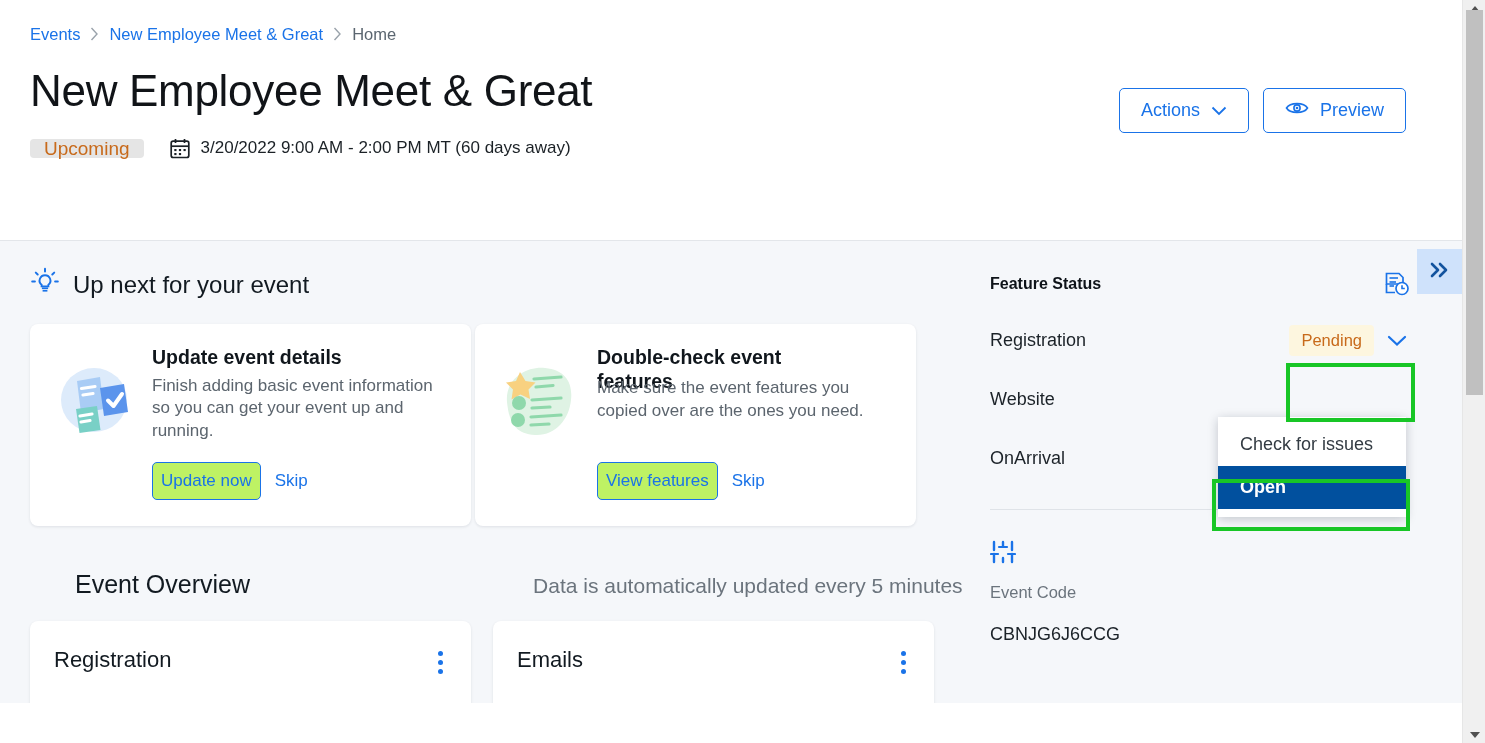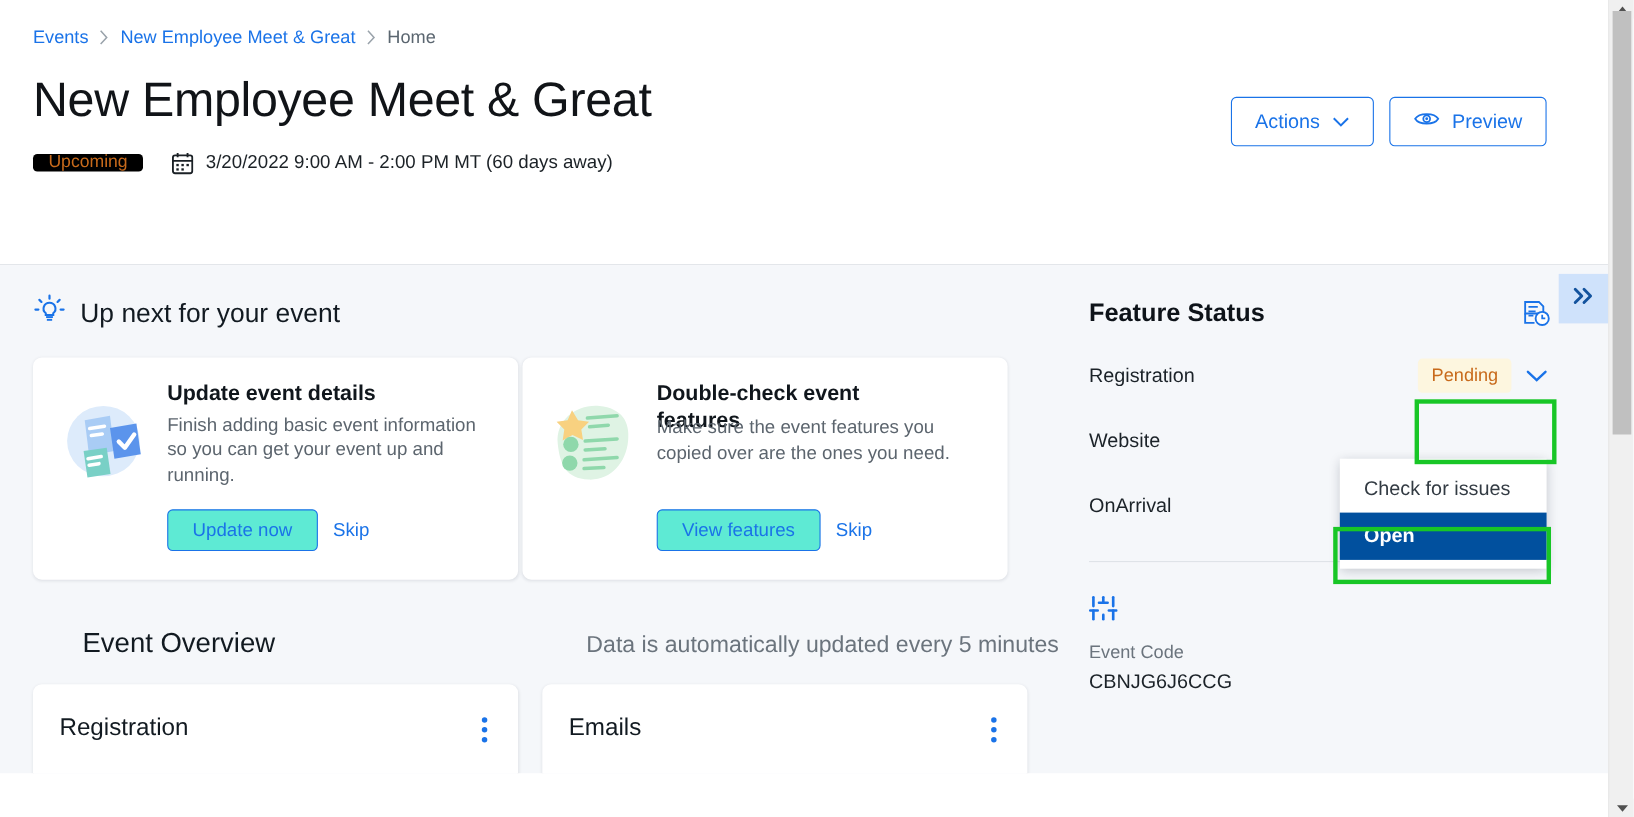--- a/index.html
+++ b/index.html
@@ -51,21 +51,21 @@
   }
   .bc-sep svg { display: block; }
 
   .page-title {
     margin-top: 24px; font-size: 44px; font-weight: 400;
     color: #111418; letter-spacing: -0.3px; line-height: 1.1;
   }
 
   .meta-row { display: flex; align-items: center; margin-top: 23px; }
   .badge-upcoming {
-    background: #000000; color: #c86a1b; font-size: 16px;
+    background: #e5e5e5; color: #c86a1b; font-size: 19px;
     padding: 0 14px; border-radius: 4px; line-height: 1;
   }
   .meta-date {
     display: flex; align-items: center; margin-left: 26px;
     font-size: 17px; color: #1b2126;
   }
   .cal-icon { margin-right: 11px; display: flex; }
 
   .header-actions {
     position: absolute; right: 56px; top: 88px; display: flex; gap: 14px;
@@ -107,22 +107,22 @@
     max-width: 300px;
   }
   
   .task-card.overlap .task-desc { position: absolute; top: 26px; left: 8px; }
 
   .task-actions {
     position: absolute; left: 8px; bottom: 26px;
     display: flex; align-items: center; gap: 14px;
   }
   .btn-sm-outline {
-    border: 1px solid #1a73e8; color: #1a73e8; background: #5eead4;
-    border-radius: 5px; height: 38px; padding: 0 22px;
+    border: 1px solid #1a73e8; color: #1a73e8; background: #bef264;
+    border-radius: 5px; height: 38px; padding: 0 8px;
     display: flex; align-items: center; font-size: 17px; cursor: pointer;
     white-space: nowrap;
   }
   .btn-link { color: #1a73e8; font-size: 17px; cursor: pointer; }
 
   .overview-head {
     display: flex; align-items: baseline; margin-top: 44px; margin-left: 45px;
   }
   .overview-title { font-size: 25px; color: #121a21; }
   .overview-note { font-size: 21px; color: #6b747d; margin-left: 283px; }
@@ -136,21 +136,21 @@
   }
   .ov-title { font-size: 22px; color: #121a21; }
   .kebab { display: flex; flex-direction: column; gap: 4px; cursor: pointer; padding: 4px 6px; }
   .kebab i { width: 5px; height: 5px; border-radius: 50%; background: #1a73e8; display: block; }
 
   
   .rail-head {
     display: flex; align-items: center; justify-content: space-between;
     padding-top: 30px;
   }
-  .rail-title { font-size: 23px; font-weight: bold; color: #0e1319; }
+  .rail-title { font-size: 16px; font-weight: bold; color: #0e1319; }
   .rail-icon { cursor: pointer; display: flex; }
 
   .status-list { margin-top: 14px; }
   .status-row {
     display: flex; align-items: center; justify-content: space-between;
     height: 59px;
   }
   .status-label { font-size: 18px; color: #1b2228; }
 
   .status-pill-wrap { position: relative; display: flex; align-items: center; }
@@ -176,21 +176,21 @@
   }
   .pill-hl {
     position: absolute; left: 1286px; top: 363px; width: 129px; height: 59px;
     border: 4px solid #18c626; z-index: 42; pointer-events: none;
   }
 
   .rail-divider { height: 1px; background: #dfe3e8; margin-top: 21px; }
 
   .info-list { margin-top: 19px; }
   .info-label { font-size: 16.5px; color: #6b747d; }
-  .info-value { font-size: 18px; color: #1b2228; margin-top: 6px; }
+  .info-value { font-size: 18px; color: #1b2228; margin-top: 22px; }
 
   
   .collapse-btn {
     position: absolute; right: 0px; top: 249px; width: 45px; height: 45px;
     background: #cfe2fb; display: flex; align-items: center; justify-content: center;
     cursor: pointer; z-index: 30;
   }
 </style>
 </head>
 <body>

